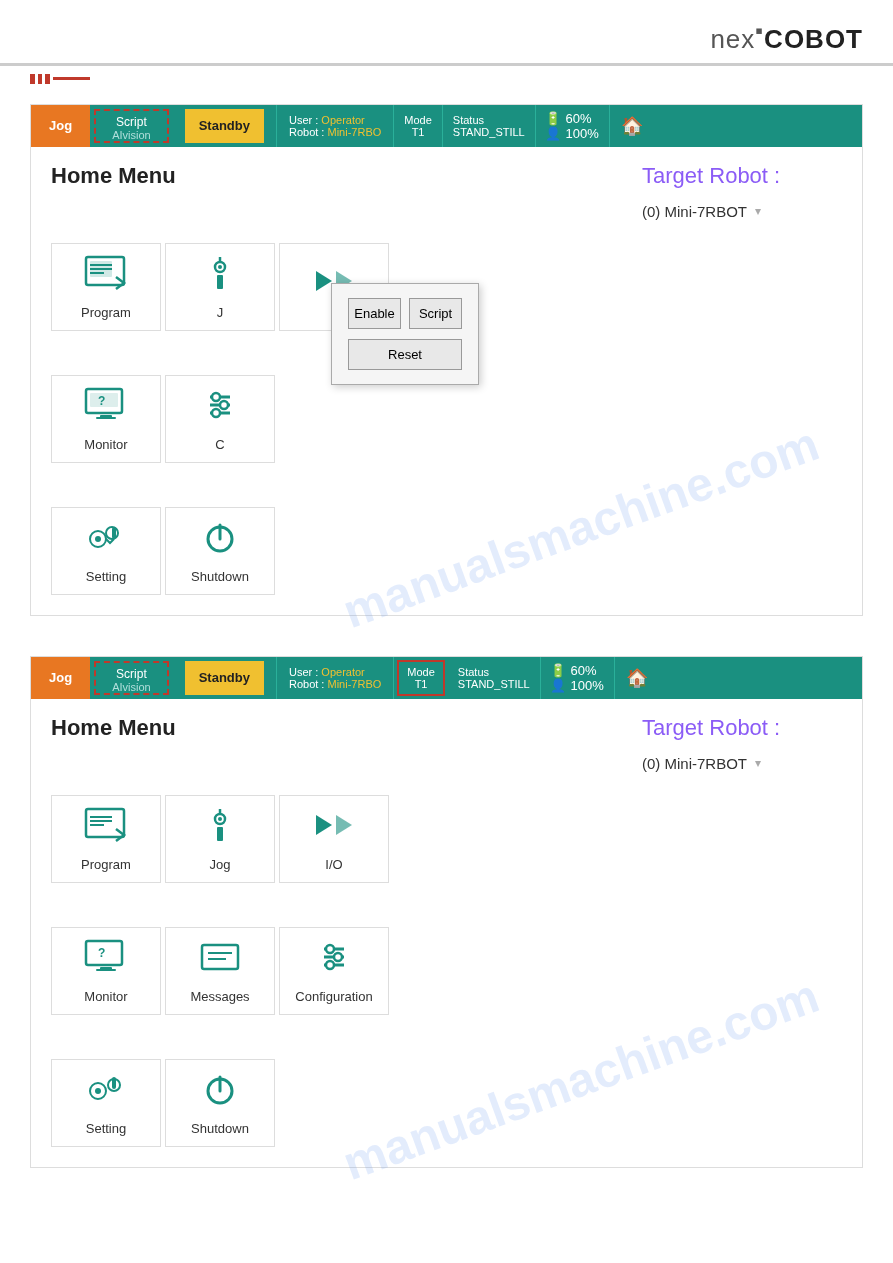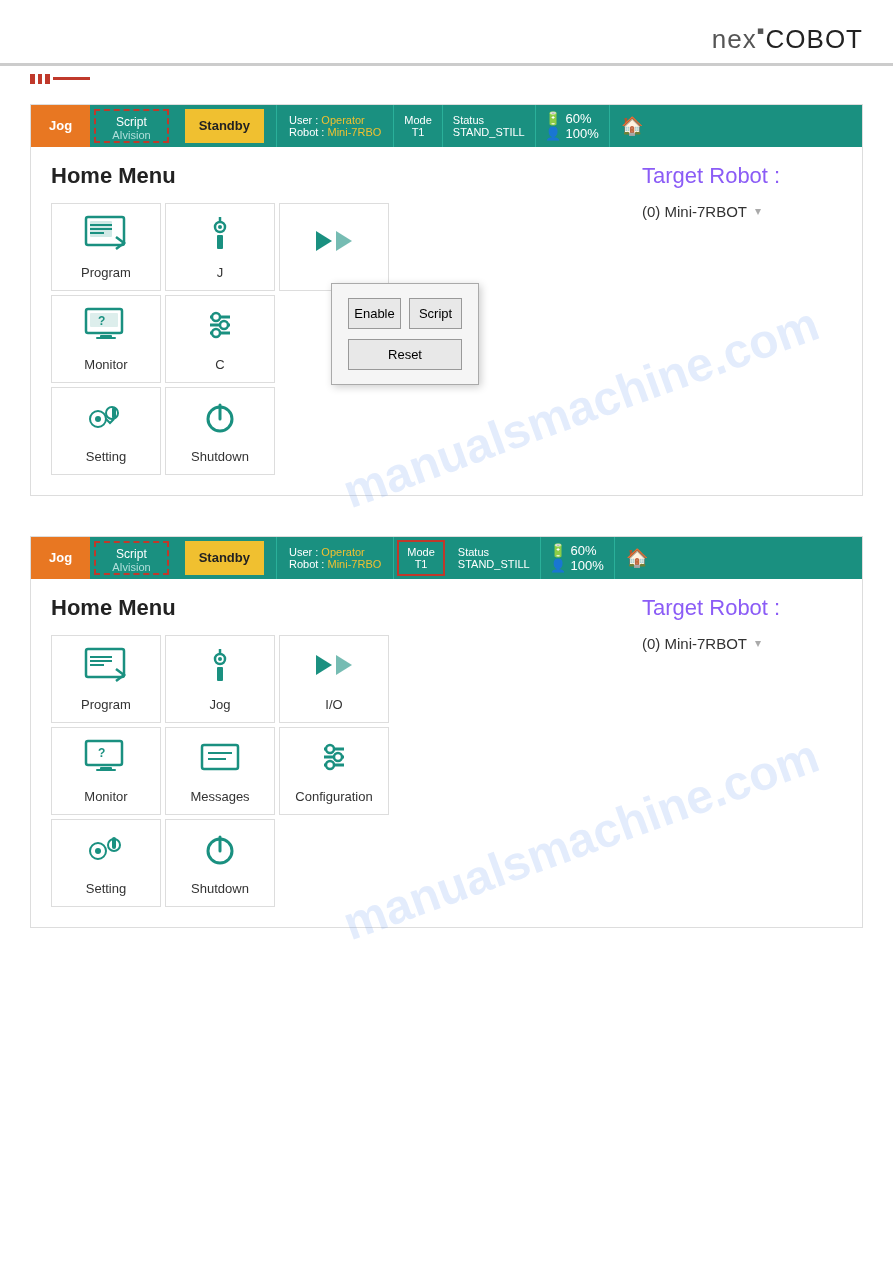--- a/index.html
+++ b/index.html
@@ -18,21 +18,21 @@
       align-items: center;
       border-bottom: 3px solid #ccc;
     }
     .logo-text {
       font-size: 26px;
       font-weight: bold;
       letter-spacing: 1px;
       color: #222;
     }
     .logo-text span.nex { color: #555; font-weight: normal; }
-    .logo-text span.cobot { color: #222; font-weight: normal; }
+    .logo-text span.cobot { color: #222; font-weight: bold; }
 
     .red-bar {
       width: 60px;
       height: 10px;
       display: flex;
       gap: 3px;
       margin: 8px 30px 20px 30px;
     }
     .red-bar-seg {
       height: 10px;
@@ -175,20 +175,21 @@
       border: 1px solid #ddd;
       background: #fff;
       display: flex;
       flex-direction: column;
       align-items: center;
       justify-content: center;
       cursor: pointer;
       font-size: 13px;
       color: #333;
       gap: 12px;
+      margin-top: 40px;
     }
 
     .menu-icon {
       width: 44px;
       height: 40px;
       display: flex;
       align-items: center;
       justify-content: center;
     }
 

